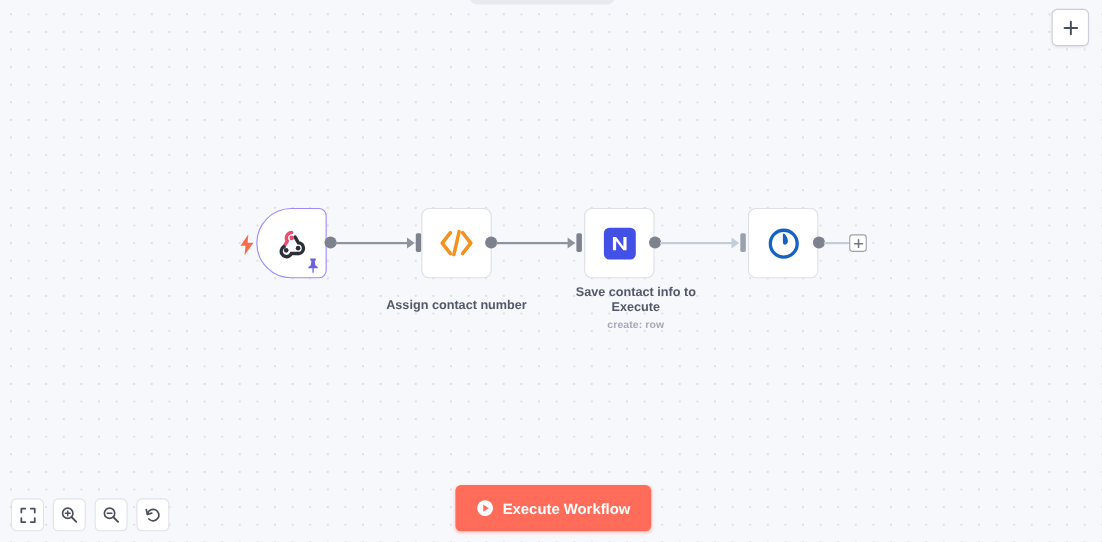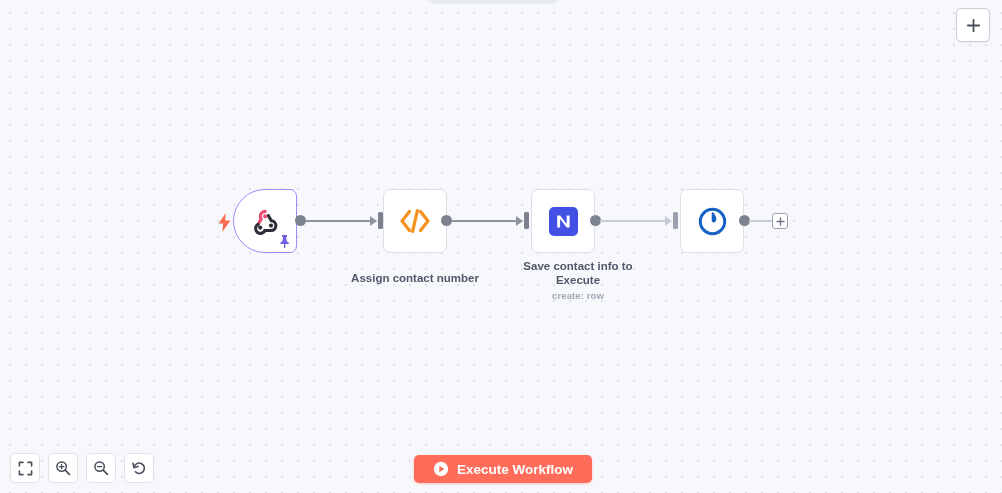--- a/index.html
+++ b/index.html
@@ -184,21 +184,21 @@
     display: flex;
     align-items: center;
     justify-content: center;
     cursor: pointer;
   }
 
   .execute-btn {
     position: absolute;
     left: 414px;
     bottom: 10px;
-    height: 28px;
+    height: 42px;
     padding: 0 19px;
     background: #ff6d5a;
     border: none;
     border-radius: 5px;
     color: #ffffff;
     font-size: 13.5px;
     font-weight: bold;
     font-family: "Liberation Sans", sans-serif;
     display: flex;
     align-items: center;

